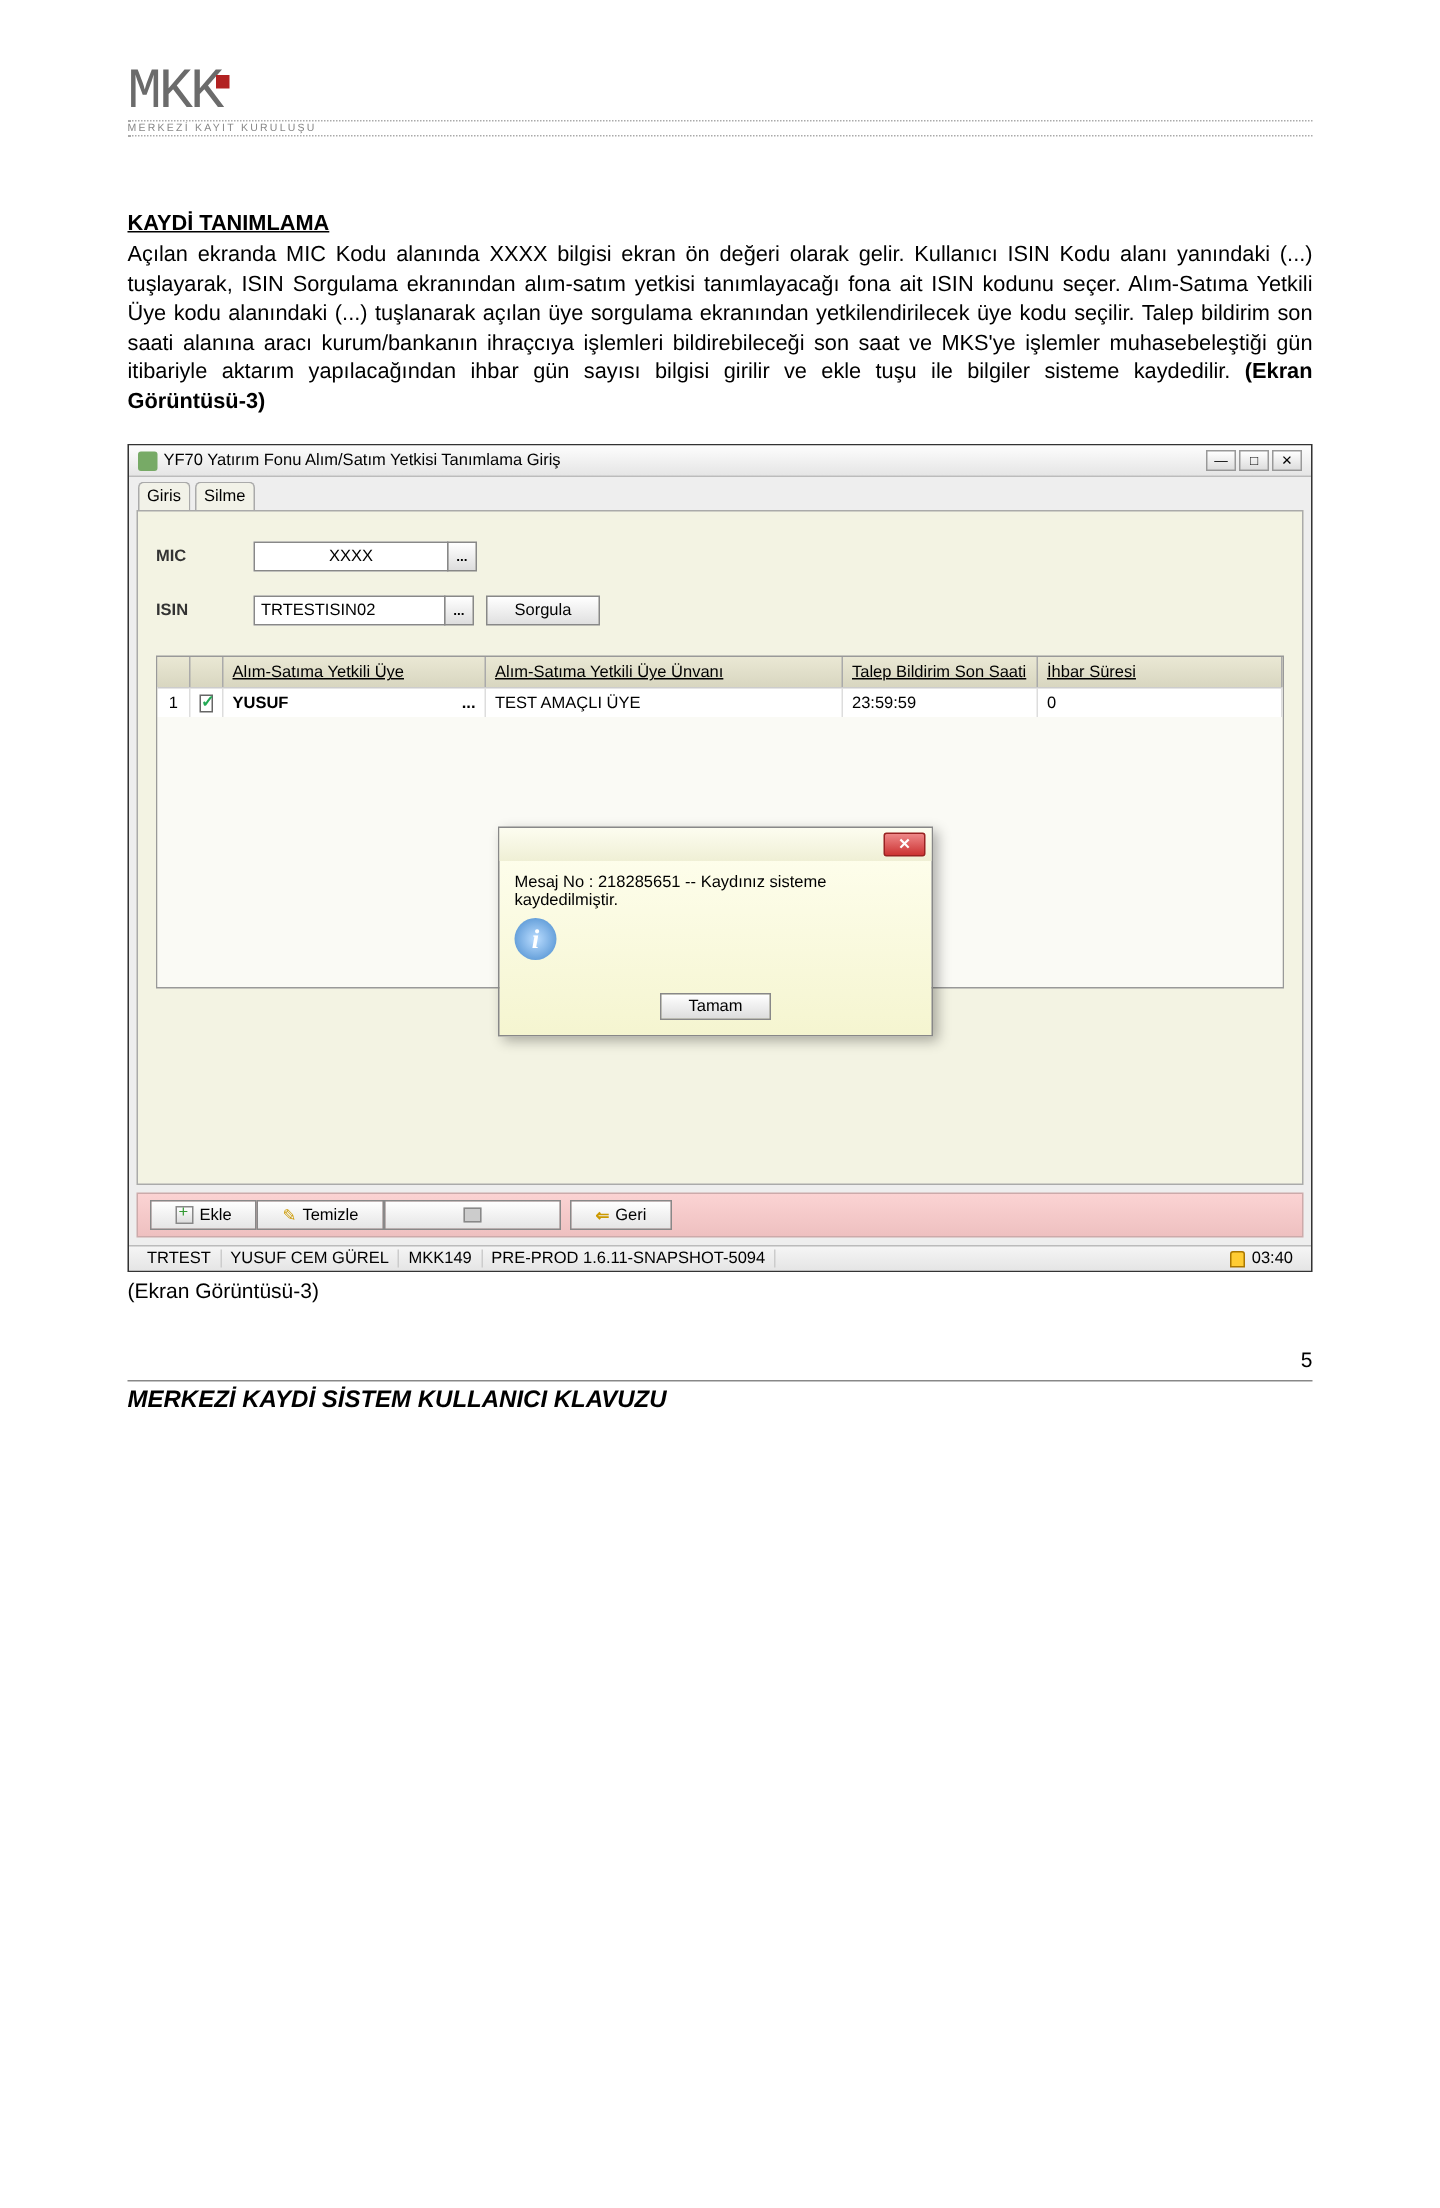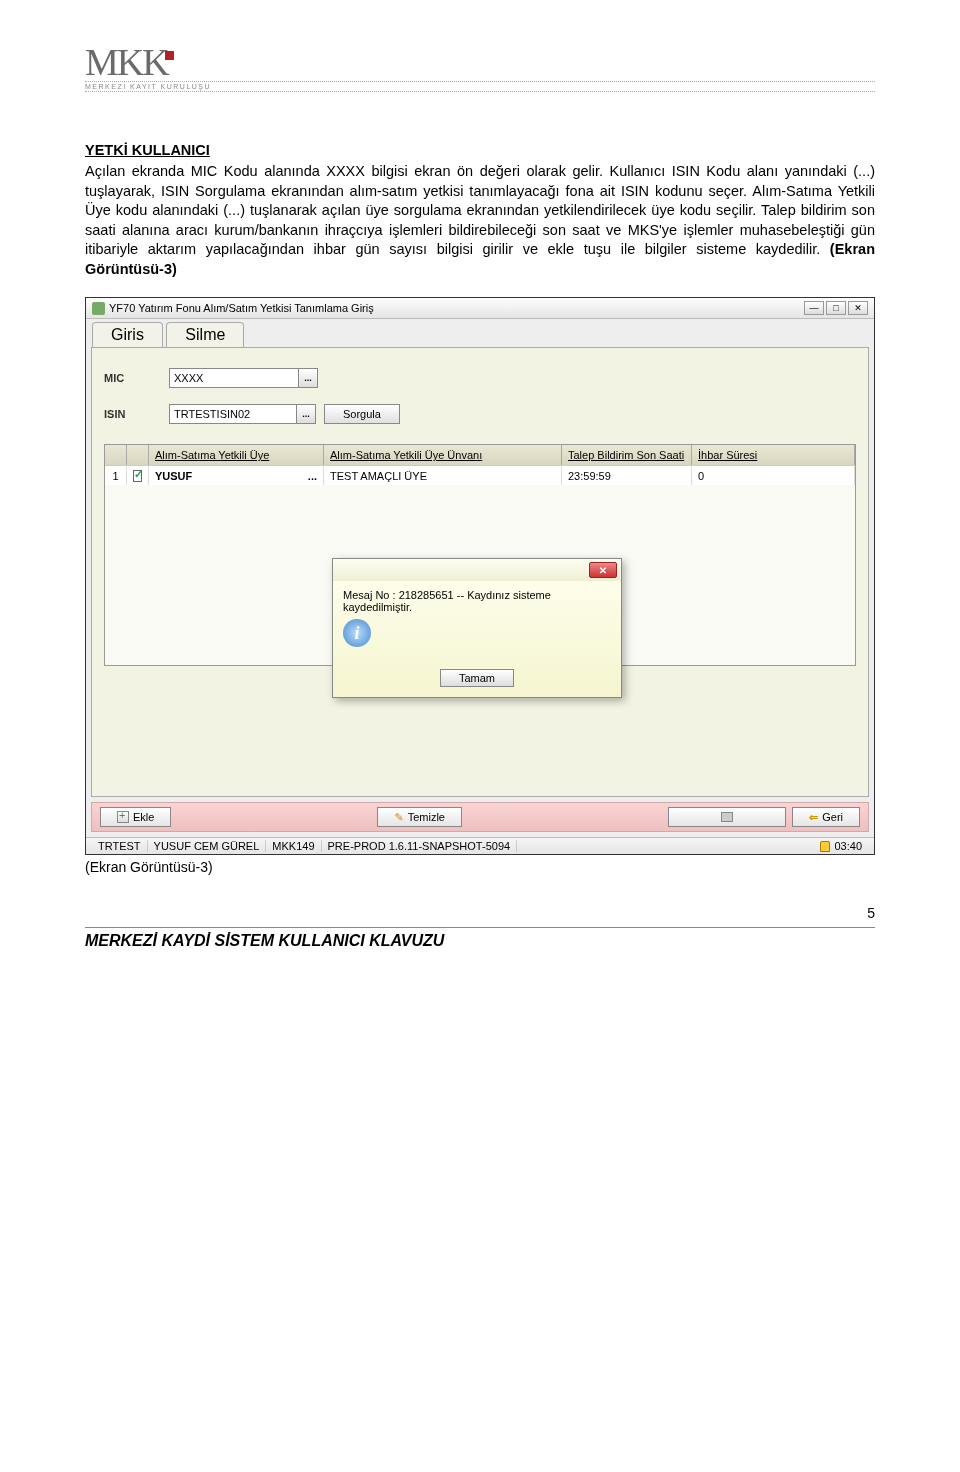--- a/index.html
+++ b/index.html
@@ -3,39 +3,39 @@
 <meta charset="utf-8">
 <style>
   * { margin: 0; padding: 0; box-sizing: border-box; }
   body { font-family: Arial, sans-serif; background: #fff; width: 960px; margin: 0 auto; color: #000; }
   
   .page { padding: 40px 85px 40px 85px; position: relative; }
   
   
   .logo { margin-bottom: 50px; }
   .logo-main { display: flex; align-items: flex-end; gap: 2px; }
-  .logo-letters { font-size: 38px; font-weight: 300; color: #6b6b6b; letter-spacing: -2px; font-family: Liberation Serif, serif; }
+  .logo-letters { font-size: 38px; font-weight: 300; color: #6b6b6b; letter-spacing: -2px; font-family: Liberation Mono, monospace; }
   .logo-square { width: 9px; height: 9px; background: #b22222; position: relative; top: -24px; left: -5px; }
   .logo-sub { font-size: 7px; color: #888; letter-spacing: 1.5px; margin-top: -3px; border-top: 1px dotted #aaa; border-bottom: 1px dotted #aaa; padding: 1px 0; }
   
   
   .section-title { font-weight: bold; font-size: 14.5px; text-decoration: underline; margin-bottom: 4px; }
   .body-text { font-size: 14.5px; line-height: 1.35; text-align: justify; margin-bottom: 12px; }
   
   
   .screenshot { margin-top: 18px; border: 1px solid #333; background: #eee; }
   
   .win-title { background: linear-gradient(#fdfdfd, #e5e5e5); border-bottom: 1px solid #bbb; padding: 3px 6px; display: flex; align-items: center; justify-content: space-between; font-size: 11px; }
   .win-title-left { display: flex; align-items: center; gap: 4px; }
   .win-title-icon { width: 13px; height: 13px; background: #7a6; border-radius: 2px; display:inline-block;}
   .win-ctrls { display: flex; gap: 2px; }
   .win-ctrl { width: 20px; height: 14px; border: 1px solid #999; background: linear-gradient(#fff,#ddd); display:flex; align-items:center; justify-content:center; font-size:9px; line-height:1;}
   
   .tabstrip { padding: 3px 6px 0 6px; background: #eee; }
-  .tab { display: inline-block; padding: 3px 18px; background: #f2f2e8; border: 1px solid #aaa; border-bottom: none; border-radius: 4px 4px 0 0; font-size: 16px; margin-right: -1px; }
+  .tab { display: inline-block; padding: 3px 5px; background: #f2f2e8; border: 1px solid #aaa; border-bottom: none; border-radius: 4px 4px 0 0; font-size: 11px; margin-right: -1px; }
   .tab-content { background: #f3f3e3; border: 1px solid #aaa; margin: 0 5px 5px 5px; padding: 10px 12px 12px 12px; min-height: 450px; position: relative; }
   
   .form-row { display: flex; align-items: center; margin: 10px 0 16px 0; font-size: 11px; }
   .form-label { width: 65px; font-weight: bold; color: #333; }
   .form-input { height: 20px; border: 1px solid #888; background: #fff; padding: 0 4px; font-size: 11px; }
   .ellipsis-btn { width: 20px; height: 20px; border: 1px solid #888; background: linear-gradient(#fff,#ddd); display:inline-flex; align-items:center; justify-content:center; font-weight:bold; font-size:9px; margin-left:-1px; }
   .sorgula-btn { height: 20px; padding: 0 18px; border: 1px solid #888; background: linear-gradient(#fff,#e0e0e0); font-size: 11px; margin-left: 8px; }
   
   .grid { margin-top: 20px; border: 1px solid #999; }
   .grid-header { display: flex; background: linear-gradient(#eae8d4, #d8d6c0); font-size: 11px; }
@@ -58,21 +58,21 @@
   .dialog { position: absolute; left: 240px; top: 210px; width: 290px; background: linear-gradient(#fffff0,#f5f5d0); border: 1px solid #888; box-shadow: 3px 3px 8px rgba(0,0,0,0.3); }
   .dialog-titlebar { background: linear-gradient(#fdfdf0,#efefd5); padding: 2px 4px; display:flex; justify-content:flex-end; align-items:center; height: 22px; }
   .dialog-close { width: 28px; height: 16px; background: linear-gradient(#e88,#c33); border: 1px solid #922; border-radius: 2px; color: #fff; display:flex; align-items:center; justify-content:center; font-size: 10px; font-weight:bold; }
   .dialog-body { padding: 8px 10px 10px 10px; font-size: 11px; }
   .dialog-msg { display: flex; align-items: flex-start; gap: 10px; margin-top: 6px; }
   .dialog-info-icon { width: 28px; height: 28px; border-radius: 50%; background: radial-gradient(#bdf,#48c); color: #fff; font-weight: bold; font-size: 18px; display:flex; align-items:center; justify-content:center; font-style: italic; font-family: Georgia, serif; }
   .dialog-btn-row { text-align: center; margin-top: 22px; }
   .dialog-btn { padding: 2px 18px; border: 1px solid #888; background: linear-gradient(#fff,#ddd); font-size: 11px; }
   
   
-  .actionbar { margin: 0 5px 5px 5px; background: linear-gradient(#fbd3d3,#eec0c0); border: 1px solid #caa; padding: 4px 8px; display: flex; justify-content: space-between; align-items: center; }
+  .actionbar { margin: 0 5px 5px 5px; background: linear-gradient(#fbd3d3,#eec0c0); border: 1px solid #caa; padding: 4px 8px; display: flex; justify-content: flex-start; align-items: center; }
   .actionbar-left, .actionbar-right { display: flex; gap: 6px; }
   .action-btn { height: 20px; padding: 0 16px; border: 1px solid #888; background: linear-gradient(#fff,#e5e5e5); font-size: 11px; display:inline-flex; align-items:center; gap:4px; }
   .action-btn.wide { padding: 0 52px; }
   .icon-sm { width: 12px; height: 12px; display:inline-block; }
   .icon-add { background: linear-gradient(#fff,#ddd); border:1px solid #888; position:relative; }
   .icon-add::after{content:"+"; position:absolute; left:1px; top:-3px; font-size:11px; color:#393;}
   .icon-clear { color:#c90; font-size:11px; }
   .icon-back { color:#c90; font-weight:bold; }
   .icon-lock { width:10px; height:11px; border:1px solid #aa7700; border-radius:2px 2px 0 0; background:#ffcc33; position:relative;}
   .icon-print { width:12px; height:10px; background:#ccc; border:1px solid #888;}
@@ -93,21 +93,21 @@
 <div class="page">
 
   <div class="logo">
     <div class="logo-main">
       <span class="logo-letters">MKK</span>
       <span class="logo-square"></span>
     </div>
     <div class="logo-sub">MERKEZİ KAYIT KURULUŞU</div>
   </div>
 
-  <div class="section-title">YETKİ KULLANICI</div>
+  <div class="section-title">KAYDİ TANIMLAMA</div>
   <p class="body-text">
     <span>Açılan ekranda MIC Kodu alanında XXXX bilgisi ekran ön değeri olarak gelir. Kullanıcı ISIN Kodu alanı yanındaki (...) tuşlayarak, ISIN Sorgulama ekranından alım-satım yetkisi tanımlayacağı fona ait ISIN kodunu seçer. Alım-Satıma Yetkili Üye kodu alanındaki (...) tuşlanarak açılan üye sorgulama ekranından yetkilendirilecek üye kodu seçilir. Talep bildirim son saati alanına aracı kurum/bankanın ihraçcıya işlemleri bildirebileceği son saat ve  MKS'ye işlemler muhasebeleştiği gün itibariyle aktarım yapılacağından ihbar gün sayısı bilgisi girilir ve ekle tuşu ile bilgiler sisteme kaydedilir. </span><b>(Ekran Görüntüsü-3)</b>
   </p>
 
   <div class="screenshot">
     <div class="win-title">
       <div class="win-title-left">
         <span class="win-title-icon"></span>
         <span>YF70 Yatırım Fonu Alım/Satım Yetkisi Tanımlama Giriş</span>
       </div>
@@ -119,21 +119,21 @@
     </div>
 
     <div class="tabstrip">
       <span class="tab">Giris</span>
       <span class="tab">Silme</span>
     </div>
 
     <div class="tab-content">
       <div class="form-row">
         <span class="form-label">MIC</span>
-        <input class="form-input" style="width: 130px;" value="XXXX">
+        <input class="form-input" style="width: 130px; text-align: center;" value="XXXX">
         <span class="ellipsis-btn">...</span>
       </div>
       <div class="form-row">
         <span class="form-label">ISIN</span>
         <input class="form-input" style="width: 128px;" value="TRTESTISIN02">
         <span class="ellipsis-btn">...</span>
         <button class="sorgula-btn">Sorgula</button>
       </div>
 
       <div class="grid">

